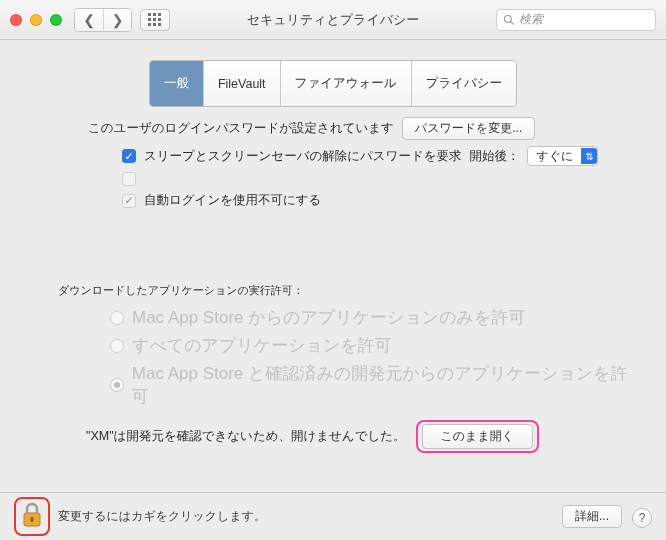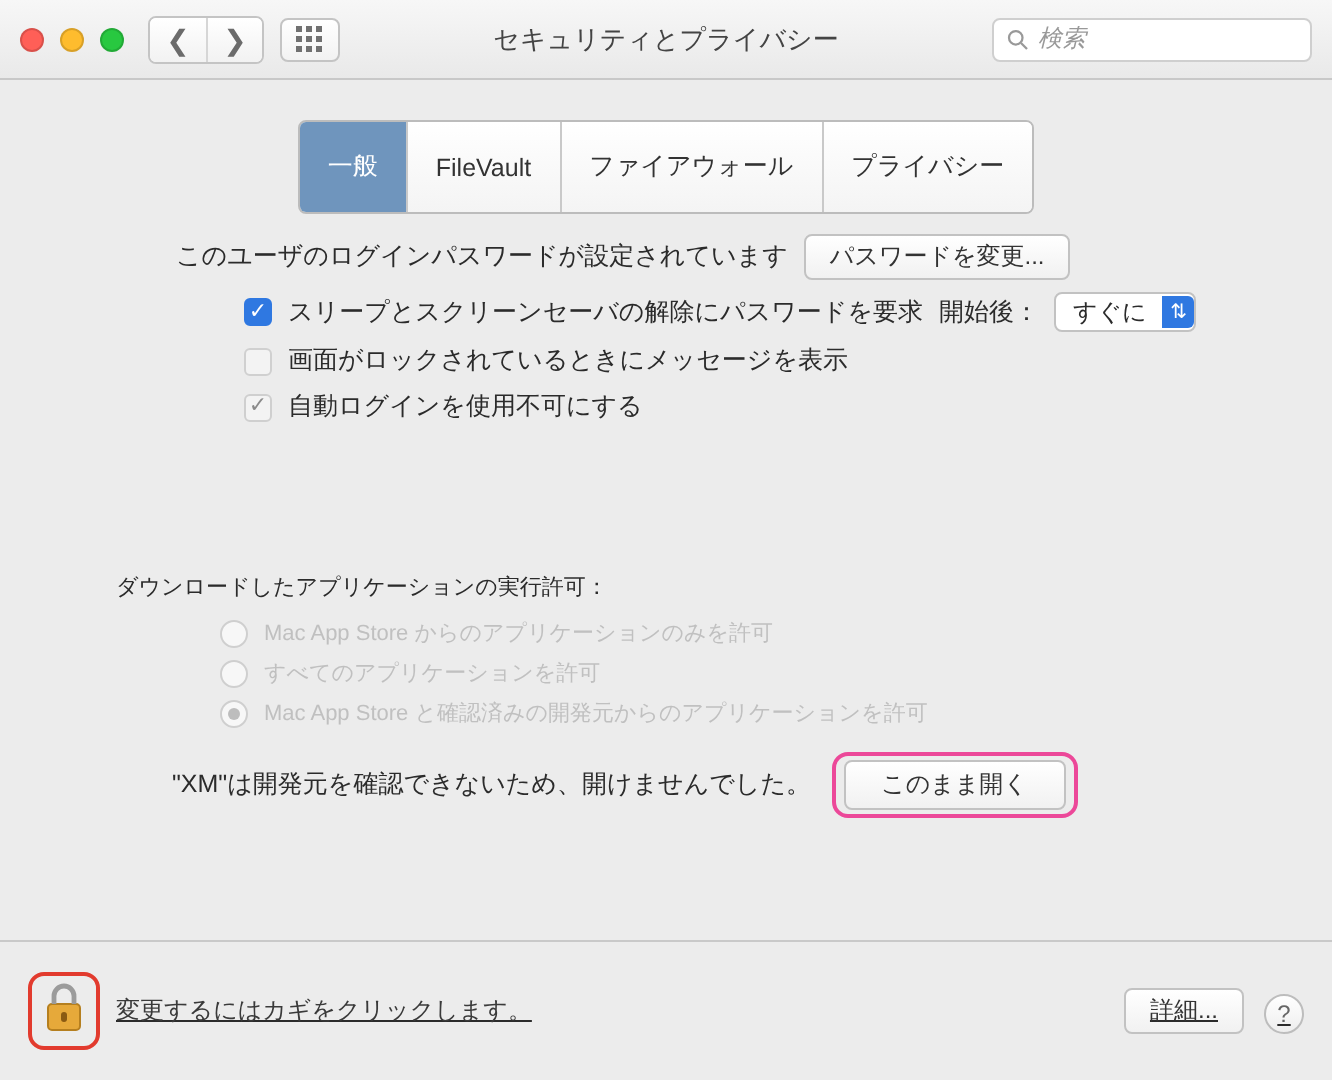--- a/index.html
+++ b/index.html
@@ -32,29 +32,29 @@
   .check { width:14px; height:14px; border:1px solid #b4b4b4; border-radius:3px; background:#fff; display:inline-flex;align-items:center;justify-content:center;flex:none;}
   .check.on { background:#2f78e1; border-color:#2f78e1; color:#fff; }
   .check.on::after{content:"✓"; font-size:11px; line-height:1;}
   .check.off-dis { background:#f3f3f3; border-color:#d0d0d0;}
   .select { border:1px solid #c2c2c2; border-radius:4px; background:#fff; padding:1px 20px 1px 8px; font-size:12px; position:relative; height:20px; display:flex;align-items:flex-start;}
   .select.blue-end { padding-right:0; }
   .select.blue-end .arrow{ background:#2f78e1; color:#fff; width:16px; height:100%; display:flex;align-items:center;justify-content:center; border-top-right-radius:3px;border-bottom-right-radius:3px; margin-left:8px; font-size:10px;}
 
   .gap { height: 60px; }
   .sectionTitle{ margin:8px 0 8px 28px; font-size:11px; }
-  .radio-row{ display:flex; align-items:center; gap:8px; margin:5px 0 5px 80px; font-size:11px;}
+  .radio-row{ display:flex; align-items:center; gap:8px; margin:5px 0 5px 80px; font-size:17px;}
   .radio{ width:14px;height:14px;border:1px solid #cfcfcf;border-radius:50%;display:inline-flex;align-items:center;justify-content:center; background:#f7f7f7;}
   .radio.sel::after{content:"";width:6px;height:6px;border-radius:50%;background:#bdbdbd;}
   .radio-row span{ color:#c0c0c0; }
 
   .gkrow{ display:flex; align-items:center; gap:10px; margin:12px 0 0 56px; font-size:12.5px;}
   .redbox{ border:2px solid #ec4899; border-radius:8px; padding:2px 4px; display:inline-flex;}
 
-  .footer{ position:absolute; bottom:0; left:0; right:0; height:70px; border-top:1px solid #c9c9c9; background:#ececec; display:flex; align-items:center; padding:0 14px;text-decoration:underline; }
+  .footer{ position:absolute; bottom:0; left:0; right:0; height:48px; border-top:1px solid #c9c9c9; background:#ececec; display:flex; align-items:center; padding:0 14px; }
   .lockwrap{ border:2px solid #e23b2e; border-radius:8px; padding:3px 5px; margin-right:8px; display:flex;}
   .lock svg{width:22px;height:26px;}
   .footer .msg{ font-size:12px; color:#3a3a3a; }
   .footer .right{ margin-left:auto; display:flex; align-items:flex-end; gap:10px;}
   .help{ width:20px;height:20px;border:1px solid #bdbdbd;border-radius:50%;background:linear-gradient(#fff,#eee);display:flex;align-items:center;justify-content:center;font-size:12px;color:#666;}
 </style>
 </head>
 <body>
 
 <div class="titlebar">
@@ -113,21 +113,20 @@
     <span>スリープとスクリーンセーバの解除にパスワードを要求</span>
     <span>開始後：</span>
     <div class="select blue-end">
       <span>すぐに</span>
       <span class="arrow">⇅</span>
     </div>
   </div>
 
   <div class="line" style="margin-left:92px">
     <span class="check off-dis"></span>
-    <span>画面がロックされているときにメッセージを表示</span>
   </div>
 
   <div class="line" style="margin-left:92px">
     <span class="check on" style="background:#f3f3f3;border-color:#cfcfcf;color:#8a8a8a"></span>
     <span>自動ログインを使用不可にする</span>
   </div>
 
   <div class="gap"></div>
 
   <div class="sectionTitle">ダウンロードしたアプリケーションの実行許可：</div>

